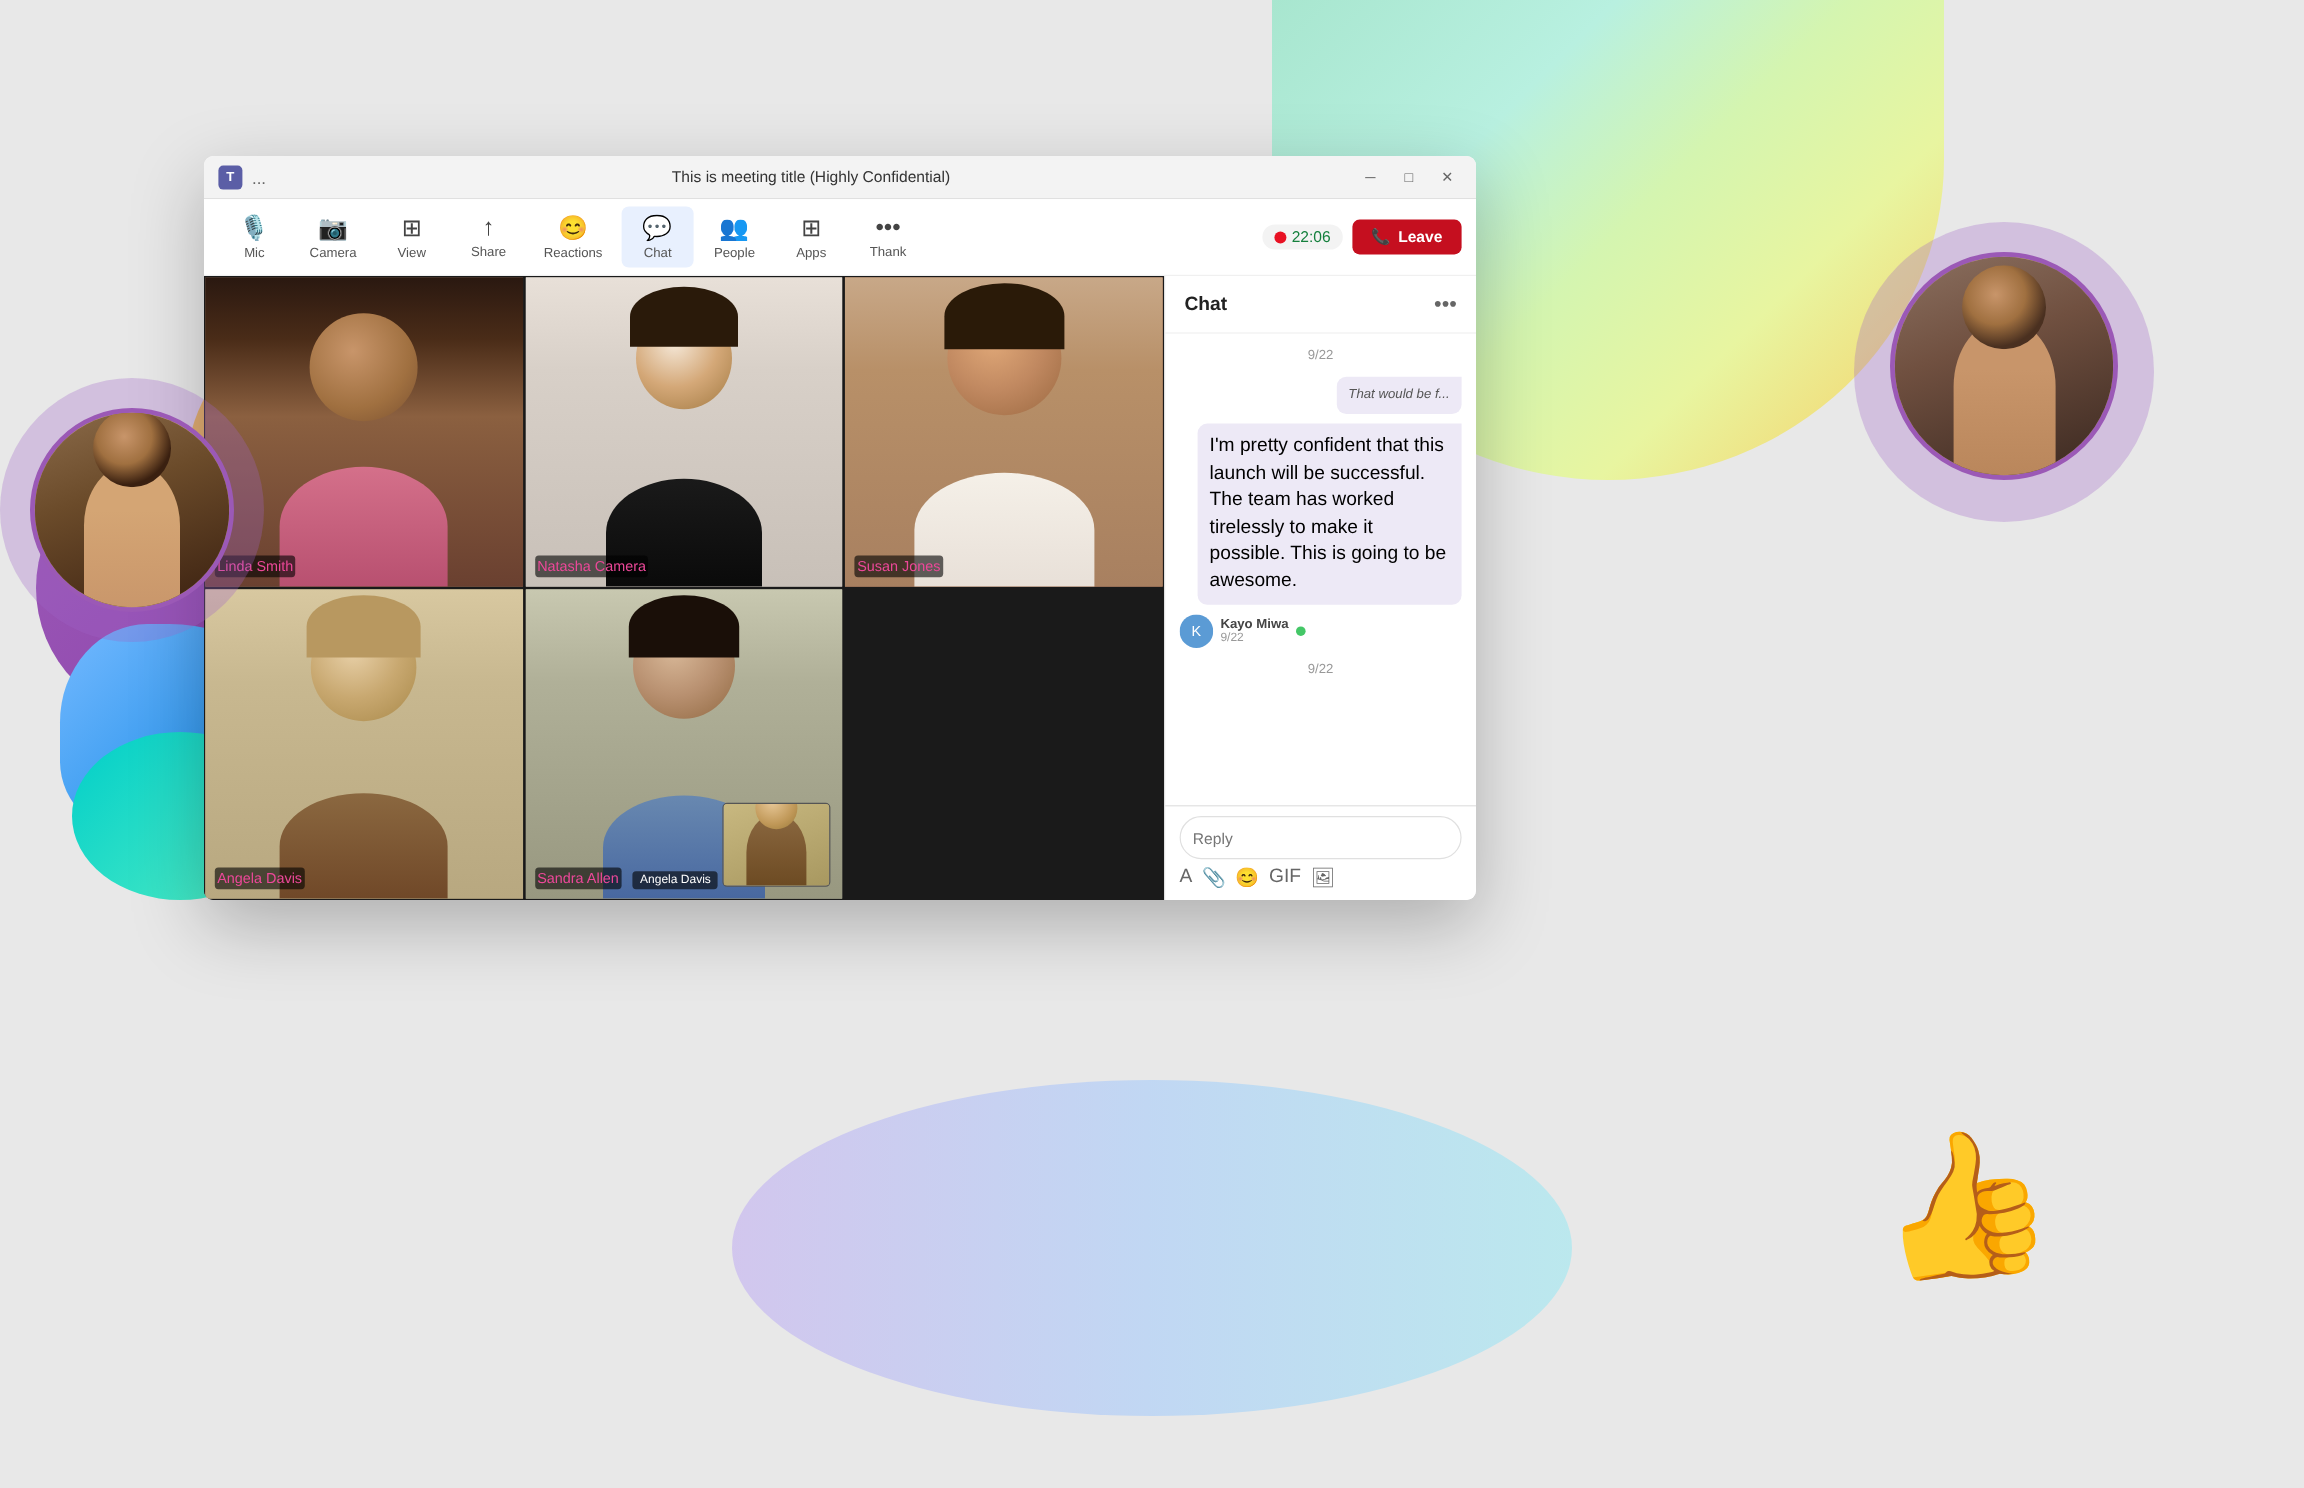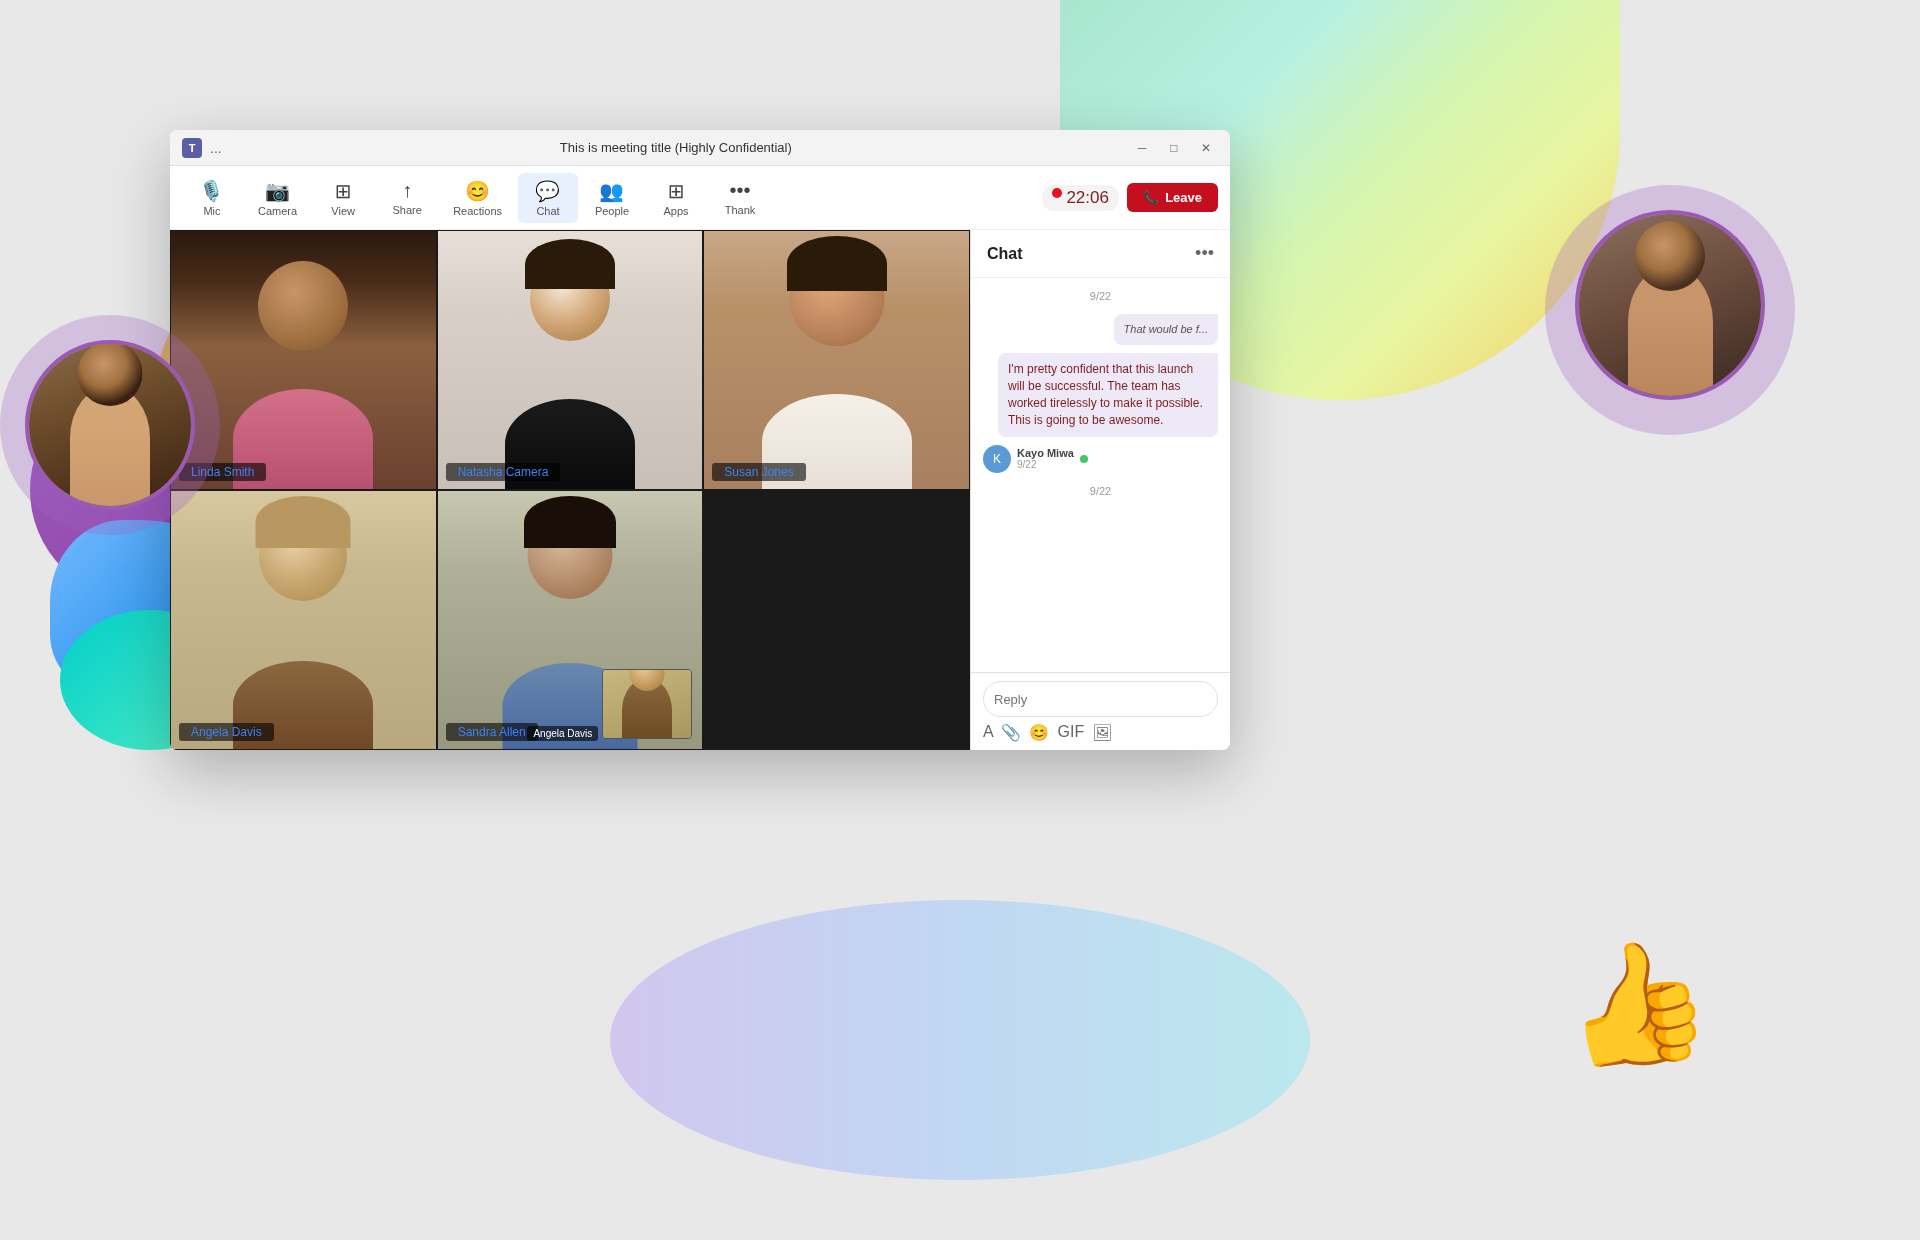--- a/index.html
+++ b/index.html
@@ -183,23 +183,23 @@
       display: flex; flex-direction: column; align-items: center; justify-content: center;
       padding: 6px 12px; border-radius: 6px; cursor: pointer; gap: 2px;
       min-width: 60px;
     }
     .tool-btn.active { background: #e8f0fe; }
     .tool-icon { font-size: 20px; color: #444; }
     .tool-icon.active { color: #5b5ea6; }
     .tool-icon.mic { color: #444; }
     .tool-label { font-size: 11px; color: #555; }
     .timer-badge {
-      display: flex; align-items: flex-start; gap: 4px;
+      display: flex; align-items: center; gap: 4px;
       background: #f3f3f3; border-radius: 12px; padding: 3px 10px;
-      font-size: 17px; color: #7f1d1d;
+      font-size: 13px; color: #15803d;
     }
     .rec-dot {
       width: 10px; height: 10px; border-radius: 50%; background: #e81123;
     }
     .leave-btn {
       background: #c50f1f;
       color: white; border-radius: 6px; padding: 7px 16px;
       font-size: 13px; font-weight: 600; cursor: pointer;
       display: flex; align-items: center; gap: 6px;
       border: none;
@@ -242,22 +242,22 @@
     .cell-6 { background: linear-gradient(135deg, #c8c8b0 0%, #b8b8a0 100%); }
     .cell-6-small {
       position: absolute; bottom: 10px; right: 10px;
       width: 90px; height: 70px; border-radius: 4px;
       background: linear-gradient(135deg, #c8b080 0%, #b8a070 100%);
       border: 1px solid #555;
       overflow: hidden;
     }
     .name-label {
       position: absolute; bottom: 8px; left: 8px;
-      background: rgba(0,0,0,0.6); color: #3b82f6;
-      font-size: 12px; padding: 2px 12px; border-radius: 3px;
+      background: rgba(0,0,0,0.6); color: #ec4899;
+      font-size: 12px; padding: 2px 2px; border-radius: 3px;
     }
 
     
     .chat-panel {
       width: 260px;
       background: #ffffff;
       border-left: 1px solid #e0e0e0;
       display: flex;
       flex-direction: column;
       flex-shrink: 0;
@@ -277,21 +277,21 @@
     }
     .chat-msg-timestamp {
       text-align: center; font-size: 11px; color: #999; margin: 4px 0;
     }
     .chat-msg {
       display: flex; flex-direction: column; gap: 4px;
     }
     .chat-msg.right { align-items: flex-end; }
     .chat-msg-bubble {
       background: #f5f5f5; border-radius: 8px; padding: 8px 10px;
-      font-size: 12px; color: #7f1d1d; line-height: 1.4; max-width: 220px;
+      font-size: 16px; color: #000000; line-height: 1.4; max-width: 220px;
     }
     .chat-msg.right .chat-msg-bubble {
       background: #ede9f6; border-radius: 8px 0 8px 8px;
     }
     .chat-msg-sender-row {
       display: flex; align-items: center; gap: 6px;
     }
     .sender-avatar {
       width: 28px; height: 28px; border-radius: 50%; overflow: hidden;
       background: #c8a882; flex-shrink: 0;

